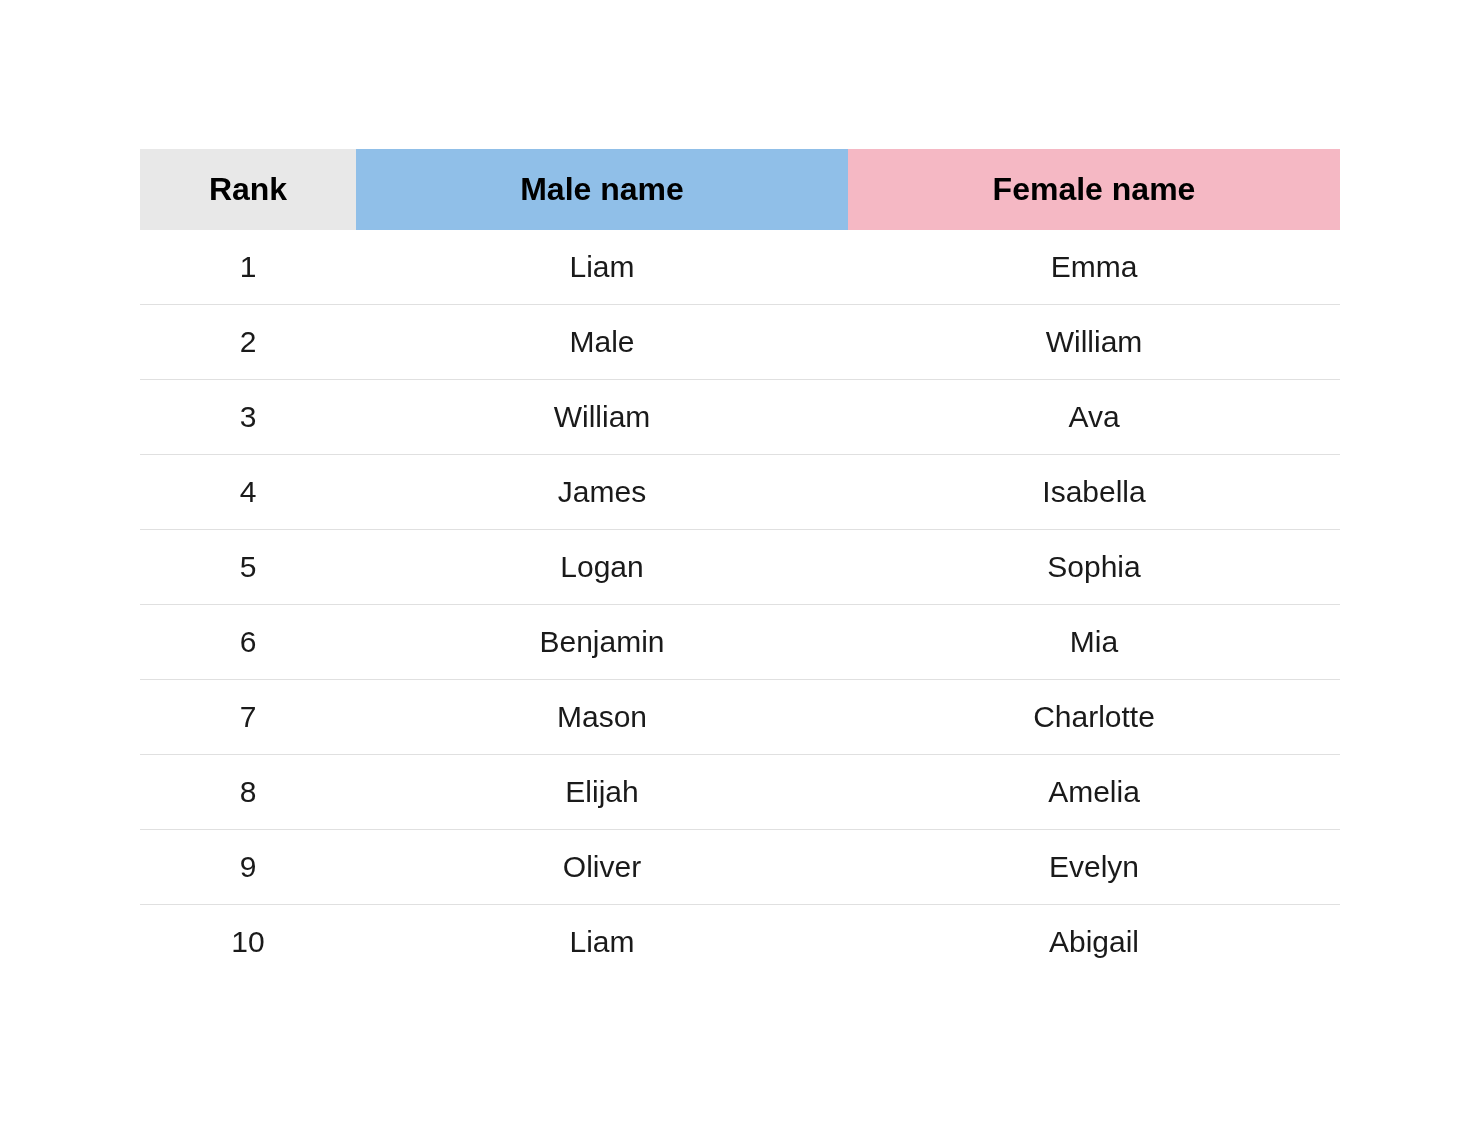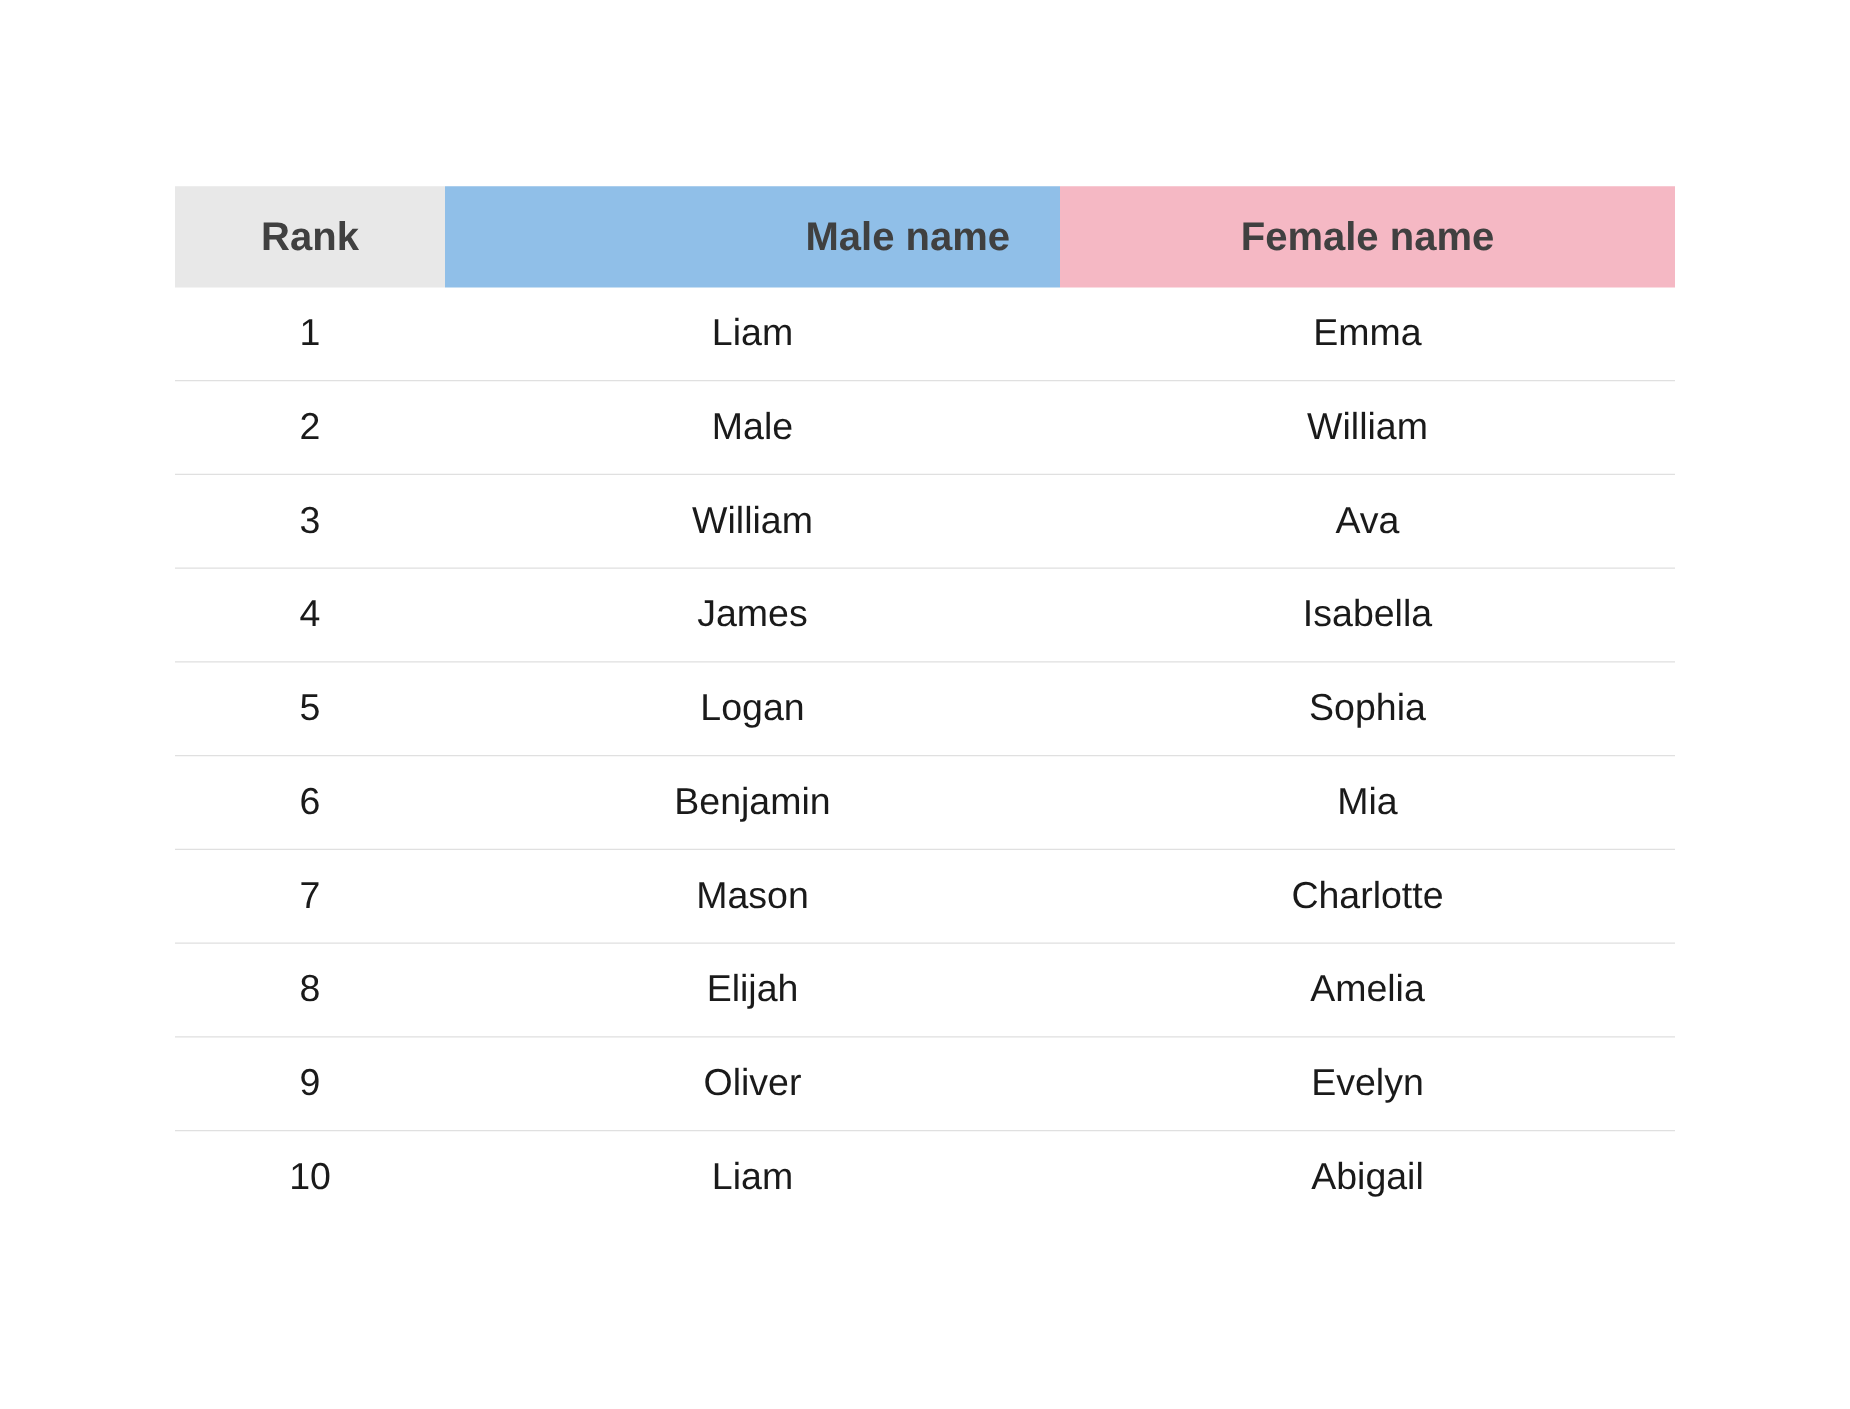--- a/index.html
+++ b/index.html
@@ -24,33 +24,32 @@
 
     table {
       width: 100%;
       border-collapse: collapse;
     }
 
     thead tr th {
       padding: 22px 40px;
       font-size: 32px;
       font-weight: bold;
-      color: #404040;
+      color: #000000;
       text-align: center;
     }
 
     th.rank-header {
       background-color: #e8e8e8;
       width: 18%;
     }
 
     th.male-header {
       background-color: #90bfe8;
       width: 41%;
-      text-align: right;
     }
 
     th.female-header {
       background-color: #f5b8c4;
       width: 41%;
     }
 
     tbody tr td {
       padding: 20px 40px;
       font-size: 30px;

